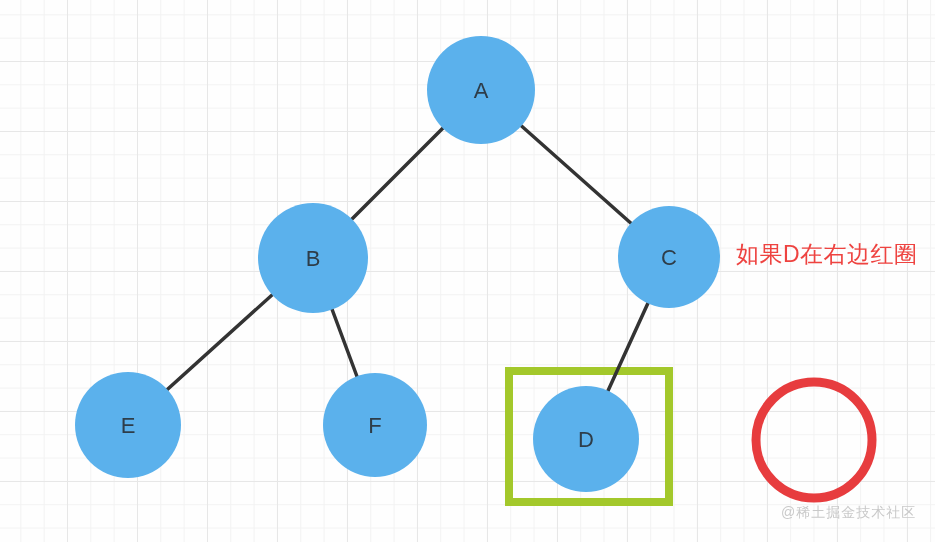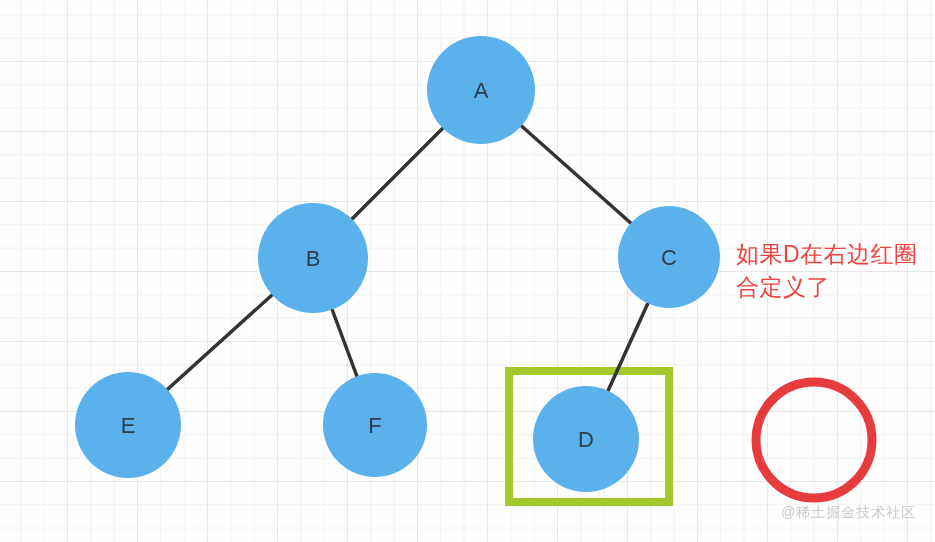--- a/index.html
+++ b/index.html
@@ -74,17 +74,16 @@
         <circle cx="586" cy="439" r="53" fill="#5BB1EC"></circle>
         <text x="586" y="439" text-anchor="middle" dominant-baseline="central" fill="#2E3D49">D</text>
       </g>
     <g id="overlay-layer">
         <circle cx="814" cy="440" r="58" fill="none" stroke="#E73C3E" stroke-width="9"></circle>
       </g>
   </svg>
 
   <div class="annotation" style="color: rgb(238, 67, 64);">
     <div>如果D在右边红圈</div>
-    <div>合定义了</div>
   </div>
 
   <div class="watermark" style="color: rgb(201, 201, 201);">@稀土掘金技术社区</div>
 </div>
 
 </body></html>

